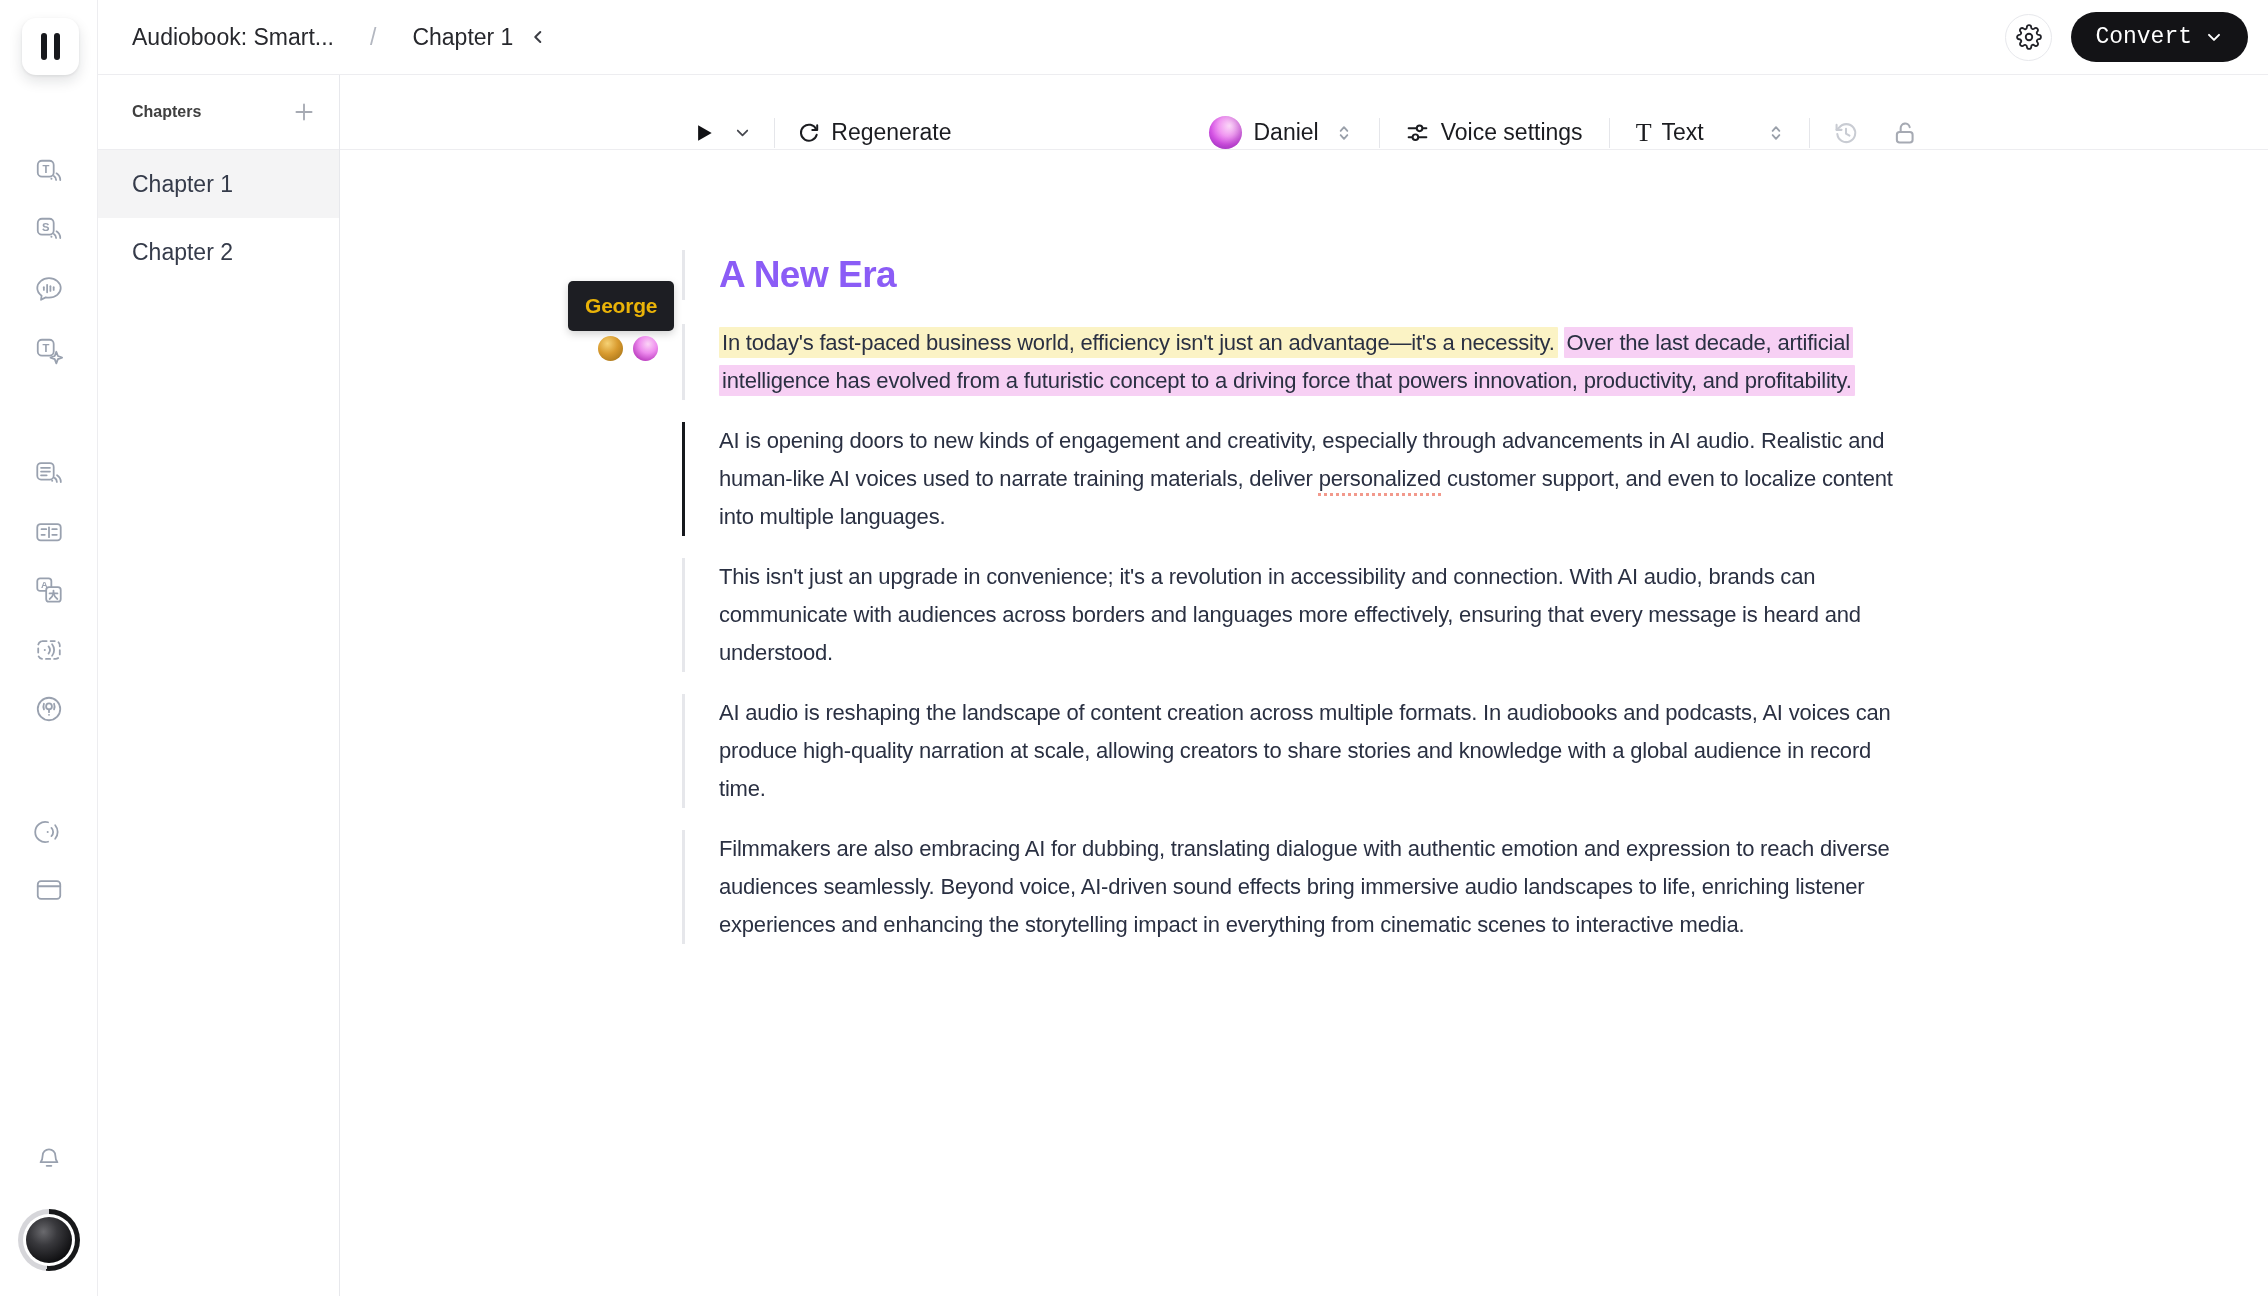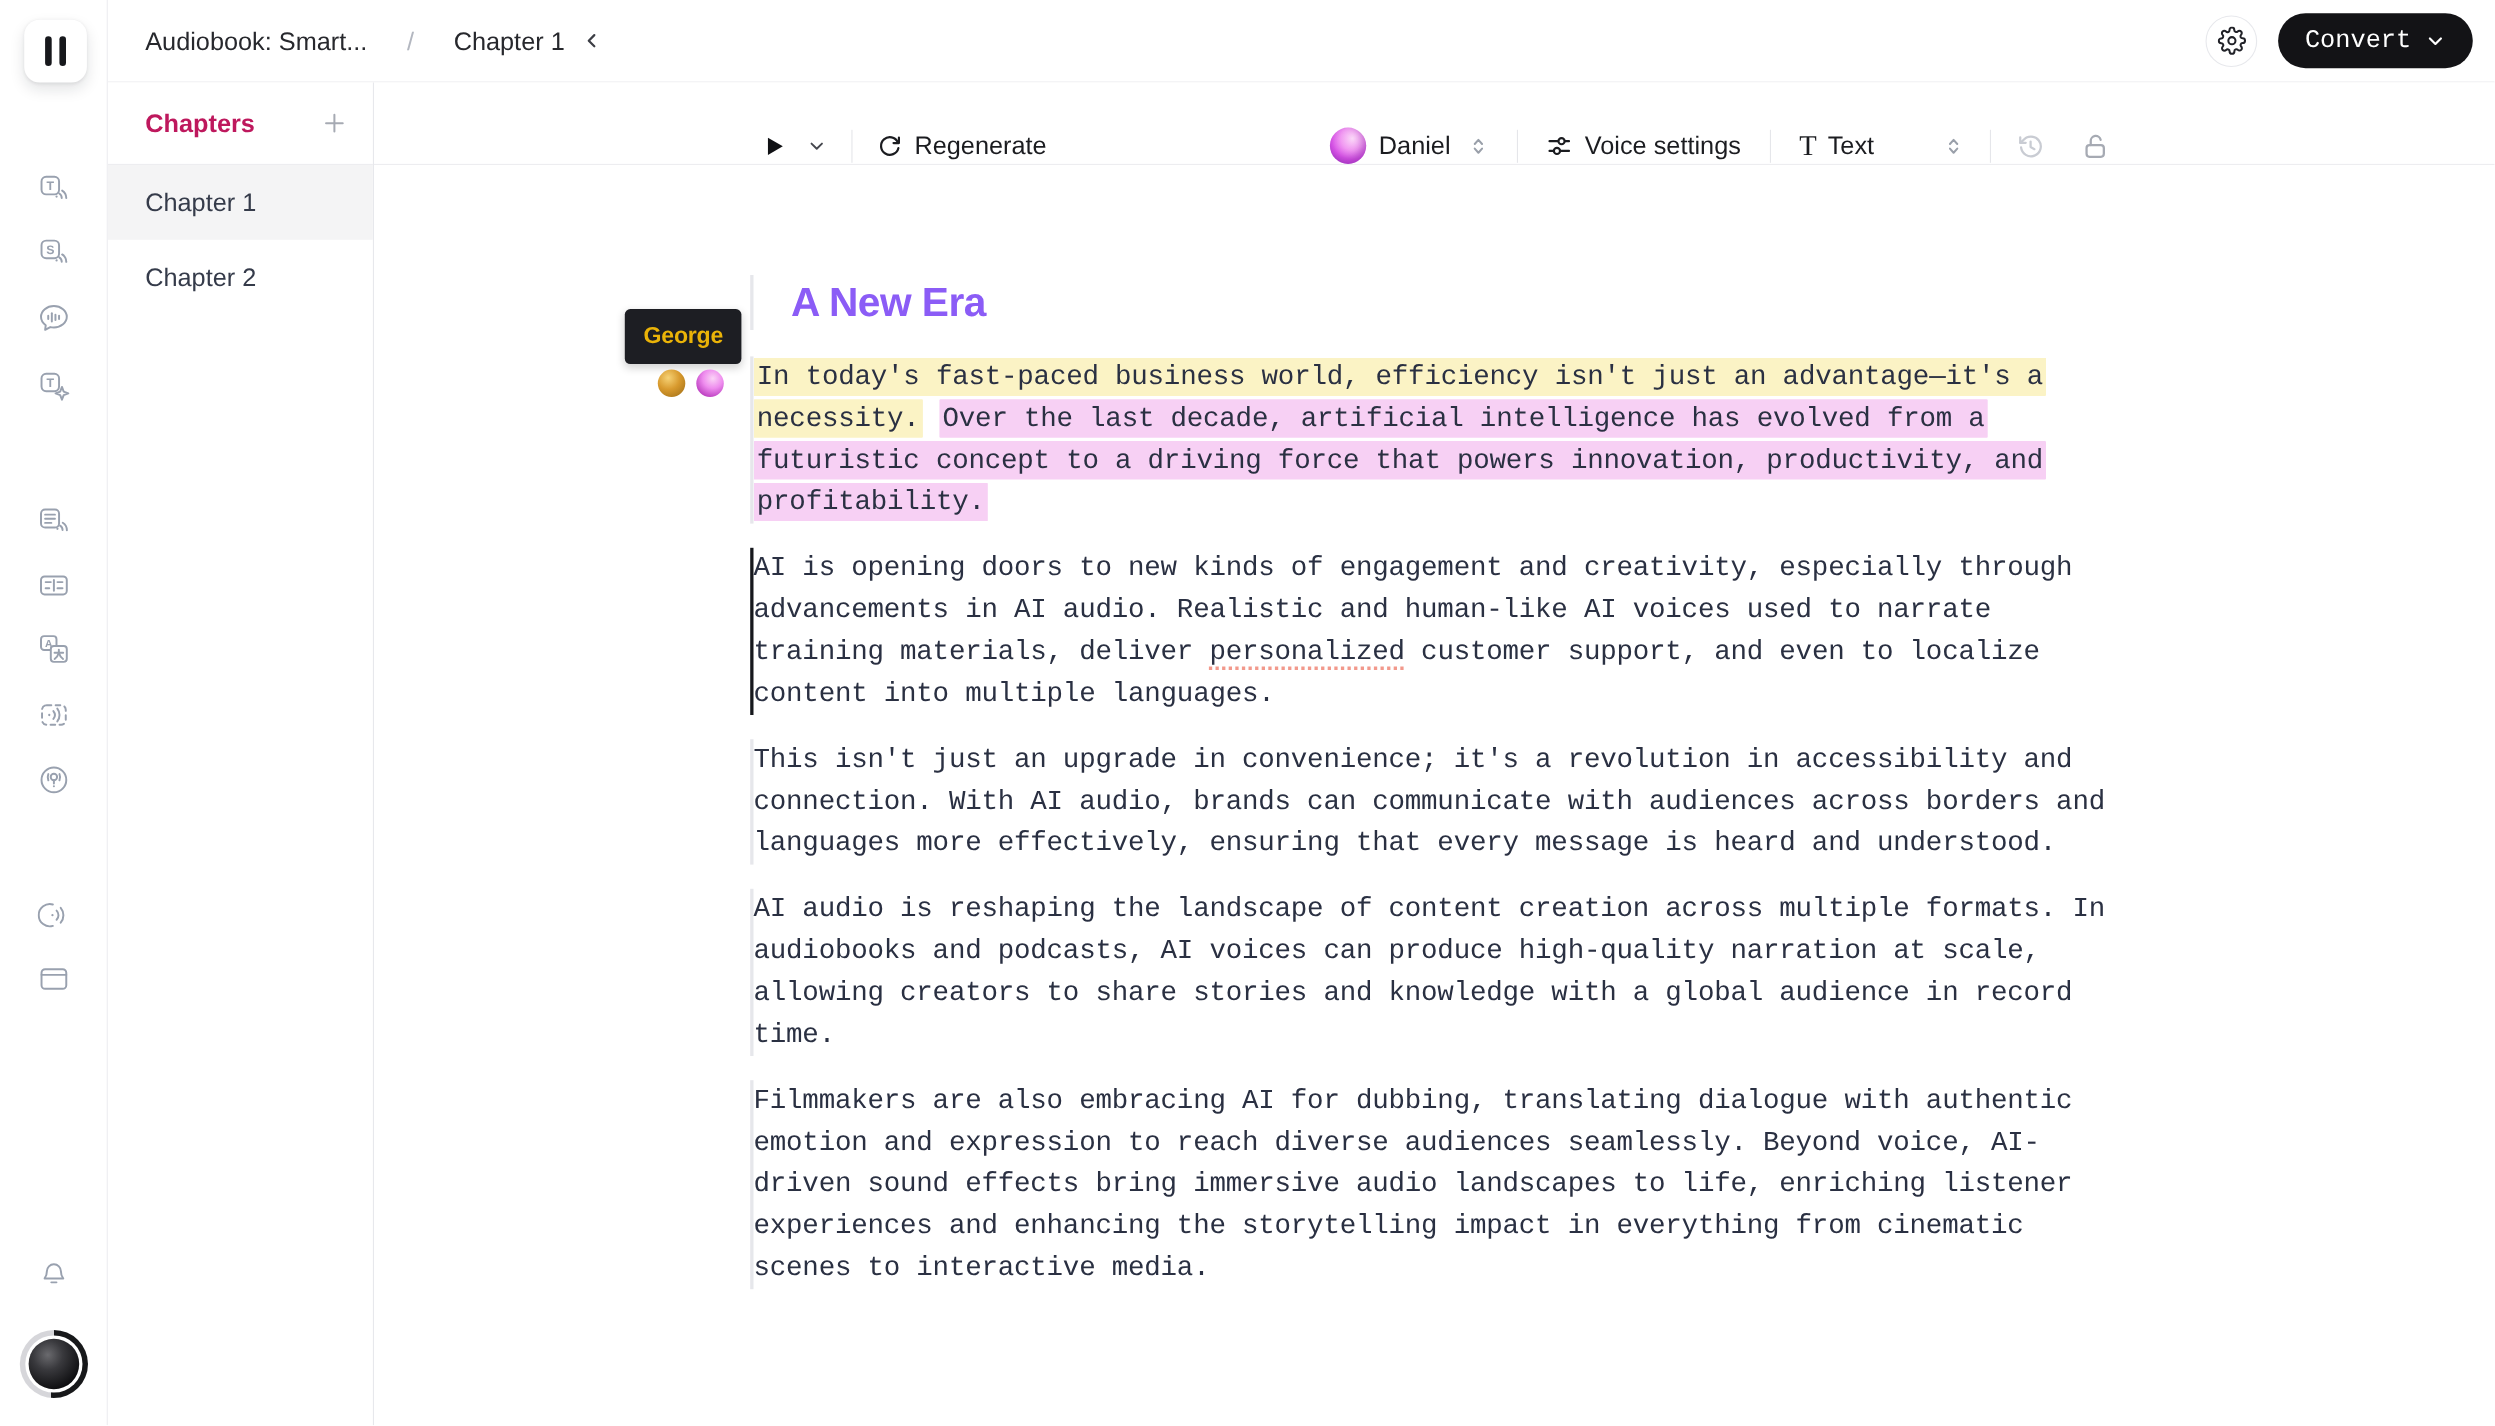--- a/index.html
+++ b/index.html
@@ -32,42 +32,42 @@
   .crumb-sep { color:#b3b7c0; margin:0 36px; font-weight:400; }
   .crumb-back { margin-left:14px; width:22px; height:22px; color:#3c3e45; cursor:pointer; }
   .header-right { margin-left:auto; display:flex; align-items:center; margin-right:20px; gap:19px;font-family:Liberation Mono, monospace; }
   .gear-btn { width:47px; height:47px; border-radius:50%; border:1px solid #e7e8ec; background:#fff;
     display:flex; align-items:center; justify-content:center; color:#212228; cursor:pointer; }
   .convert-btn { height:50px; padding:0 24px; border-radius:25px; background:#131316; color:#fff;
     display:flex; align-items:center; gap:12px; font-size:23px; font-weight:500; cursor:pointer; }
   
   .sidebar { position:absolute; left:98px; top:75px; width:242px; bottom:0; background:#fff; border-right:1px solid #e7e8ec; }
   .sidebar-head { height:75px; border-bottom:1px solid #ededf0; display:flex; align-items:center; padding:0 22px 0 34px; }
-  .sidebar-title { font-size:23px; font-weight:700; color:#be185d; }
+  .sidebar-title { font-size:16px; font-weight:700; color:#404040; }
   .plus-btn { margin-left:auto; width:26px; height:26px; color:#a6aab3; cursor:pointer; }
   .chapter-item { height:68px; display:flex; align-items:center; padding-left:34px; font-size:23px; color:#353b4a; cursor:pointer; }
   .chapter-item.selected { background:#f4f4f5; }
   
   .toolbar { position:absolute; left:340px; right:0; top:75px; height:75px; background:#fff; border-bottom:1px solid #ededf0;
     display:flex; align-items:flex-end; justify-content:center; }
   .tb { display:flex; align-items:center; }
   .tb-btn { display:flex; align-items:center; cursor:pointer; color:#1b1c20; }
   .tb-divider { width:1px; height:30px; background:#e5e6ea; }
   .tb-label { font-size:23px; font-weight:500; color:#1b1c20; }
   .voice-avatar { width:33px; height:33px; border-radius:50%;
     background:radial-gradient(circle at 62% 30%, #fbd9f8 0%, #f19af2 34%, #d955e8 62%, #a83bd0 100%);
     box-shadow:inset -3px -4px 8px rgba(110,20,140,.35); }
   .muted-icon { color:#c9ccd3; }
   .dim-icon { color:#a6aab3; }
   
   .doc { position:absolute; left:682px; top:250px; width:1240px; }
   .doc-title { border-left:3px solid #e6e7eb; padding-left:34px; font-size:37px; line-height:50px; font-weight:700;
     color:#8b5cf6; letter-spacing:-0.5px; margin-bottom:24px; cursor:text; }
-  .para { border-left:3px solid #e6e7eb; width:1232px; font-size:25px; line-height:38px;
-    color:#2a3042; letter-spacing:-0.2px; margin-bottom:22px; cursor:text;font-family:Liberation Mono, monospace; }
+  .para { border-left:3px solid #e6e7eb; padding-left:34px; width:1232px; font-size:22px; line-height:38px;
+    color:#2a3042; letter-spacing:-0.2px; margin-bottom:22px; cursor:text; }
   .para.bar-dark { border-left-color:#16181d; }
   .hl { padding:3px 3px; border-radius:1px; -webkit-box-decoration-break:clone; box-decoration-break:clone; }
   .hl-yellow { background:var(--hl-yellow,#fbf3c5); }
   .hl-pink { background:var(--hl-pink,#f7d0f4); }
   .misspell { text-decoration:underline dotted #f2998c; text-decoration-thickness:2.5px; text-underline-offset:7px; }
   
   .speaker-pill { position:absolute; left:568px; top:281px; height:50px; padding:0 17px; background:#1d1e23; color:#eab308;
     border-radius:5px; display:flex; align-items:center; font-size:21px; font-weight:600; letter-spacing:-0.2px;
     box-shadow:0 3px 8px rgba(0,0,0,.18); }
   .speaker-avatars { position:absolute; left:598px; top:336px; display:flex; gap:10px; }

